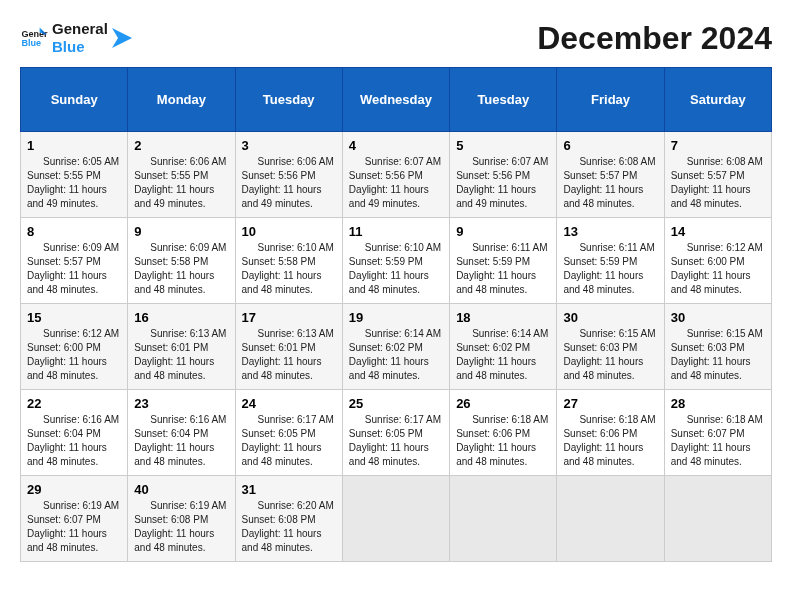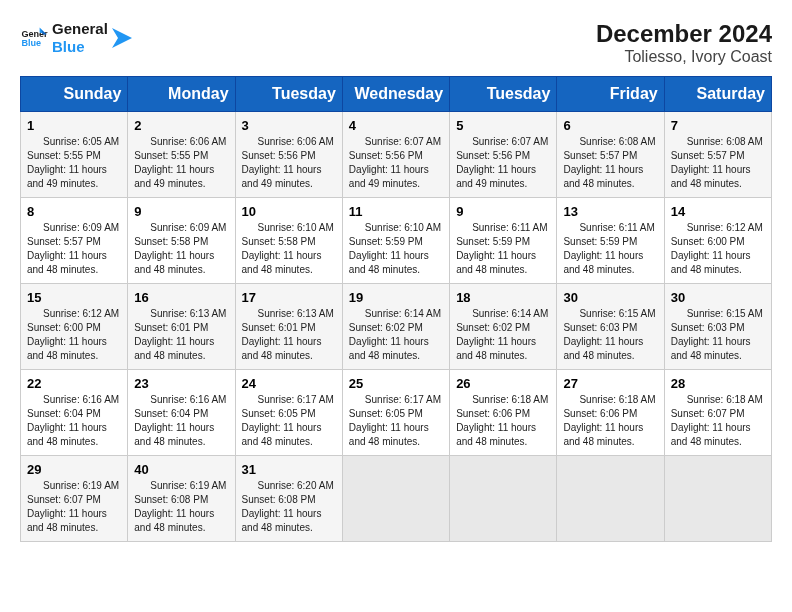--- a/index.html
+++ b/index.html
@@ -22,39 +22,39 @@
       gap: 4px;
     }
     .logo-icon {
       width: 28px;
       height: 28px;
     }
     .title-area {
       text-align: right;
     }
     .month-title {
-      font-size: 24px;
+      font-size: 32px;
       font-weight: bold;
       color: #1a1a1a;
     }
     .location {
       font-size: 16px;
       color: #444;
     }
     .calendar-table {
       width: 100%;
       border-collapse: collapse;
       font-size: 11px;
     }
     .calendar-table thead tr th {
       background: #1565C0;
       color: #fff;
-      padding: 8px 6px;
-      text-align: right;
-      font-size: 16px;
+      padding: 24px 6px;
+      text-align: center;
+      font-size: 13px;
       font-weight: bold;
       border: 1px solid #0d47a1;
     }
     .calendar-table tbody tr td {
       vertical-align: top;
       padding: 6px 6px;
       border: 1px solid #ccc;
       background: #fff;
       min-height: 80px;
       width: 14.28%;
@@ -95,21 +95,20 @@
     <div>
       <div style="font-size:15px;font-weight:bold;color:#1a1a1a;line-height:1.2;">General</div>
       <div style="font-size:15px;font-weight:bold;color:#2196F3;line-height:1.2;">Blue</div>
     </div>
     <svg width="20" height="20" viewBox="0 0 20 20">
       <polygon points="0,0 20,10 0,20 6,10" fill="#2196F3"></polygon>
     </svg>
   </div>
   <div class="title-area">
     <div class="month-title">December 2024</div>
-    <div class="location">Toliesso, Ivory Coast</div>
   </div>
 </div>
 
 <table class="calendar-table">
   <thead>
     <tr>
       <th>Sunday</th>
       <th>Monday</th>
       <th>Tuesday</th>
       <th>Wednesday</th>

